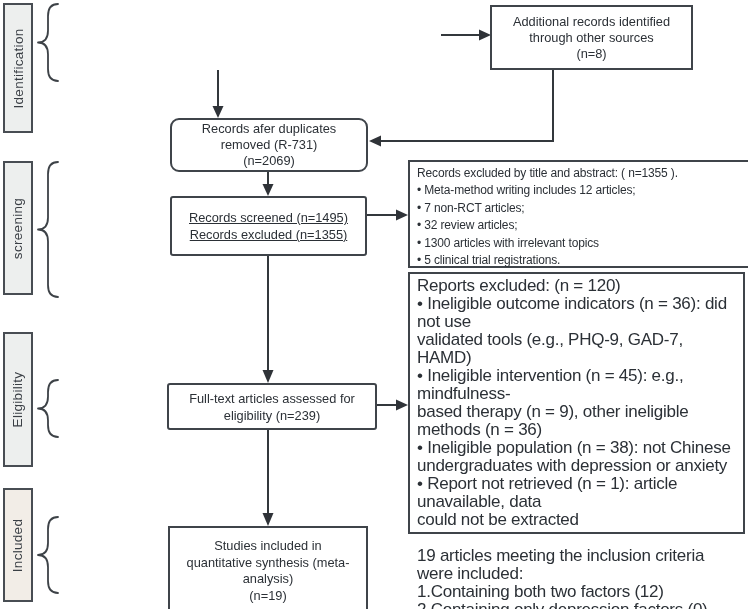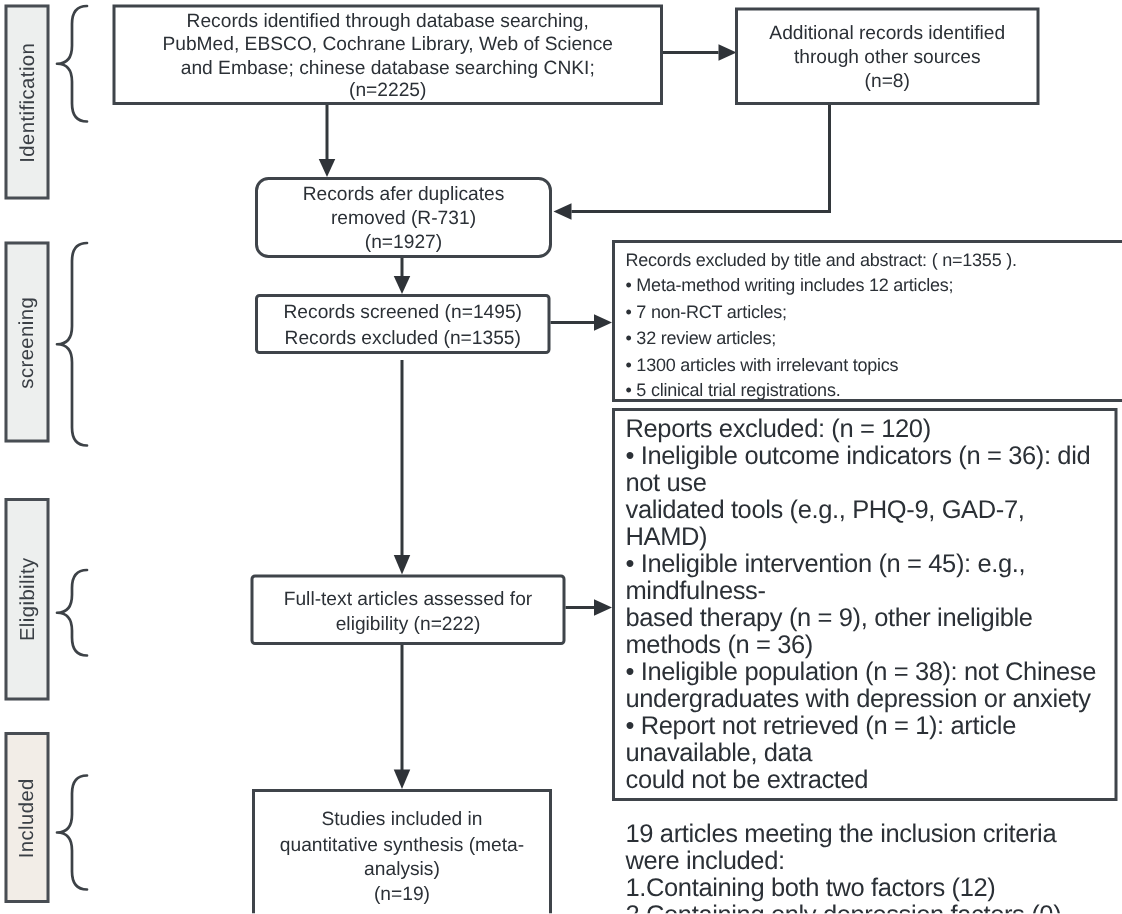--- a/index.html
+++ b/index.html
@@ -75,56 +75,50 @@
   <div class="stage" style="top:161px;height:134px;">
     <span>screening</span>
   </div>
   <div class="stage" style="top:332px;height:135px;">
     <span>Eligibility</span>
   </div>
   <div class="stage warm" style="top:488px;height:114px;">
     <span>Included</span>
   </div>
 
-  <div class="fbox center" style="left:75px;top:3px;width:367px;height:67px;">
-    <div class="txt t-db">Records identified through database searching,
-PubMed, EBSCO, Cochrane Library, Web of Science
-and Embase; chinese database searching CNKI;
-(n=2225)</div>
-  </div>
 
   <div class="fbox center" style="left:490px;top:5px;width:203px;height:65px;">
     <div class="txt t-other">Additional records identified
 through other sources
 (n=8)</div>
   </div>
 
   <div class="fbox center rounded" style="left:170px;top:118px;width:198px;height:54px;">
     <div class="txt t-dup">Records afer duplicates
 removed (R-731)
-(n=1927)</div>
+(n=2069)</div>
   </div>
 
-  <div class="fbox center r3" style="left:170px;top:196px;width:197px;height:40px;">
+  <div class="fbox center r3" style="left:170px;top:196px;width:197px;height:60px;text-decoration:underline;">
     <div class="txt t-screen">Records screened (n=1495)
 Records excluded (n=1355)</div>
   </div>
 
   <div class="fbox sidebox" style="left:408px;top:160px;width:396px;height:108px;">
     <div class="txt t-excl1">Records excluded by title and abstract: ( n=1355 ).
 • Meta-method writing includes 12 articles;
 • 7 non-RCT articles;
 • 32 review articles;
 • 1300 articles with irrelevant topics
 • 5 clinical trial registrations.</div>
   </div>
 
   <div class="fbox center r3" style="left:167px;top:383px;width:210px;height:47px;">
     <div class="txt t-full">Full-text articles assessed for
-eligibility (n=222)</div>
+eligibility (n=239)</div>
   </div>
 
   <div class="fbox sidebox" style="left:408px;top:272px;width:337px;height:262px;">
     <div class="txt t-excl2">Reports excluded: (n = 120)
 • Ineligible outcome indicators (n = 36): did not use
 validated tools (e.g., PHQ-9, GAD-7, HAMD)
 • Ineligible intervention (n = 45): e.g., mindfulness-
 based therapy (n = 9), other ineligible methods (n = 36)
 • Ineligible population (n = 38): not Chinese
 undergraduates with depression or anxiety

